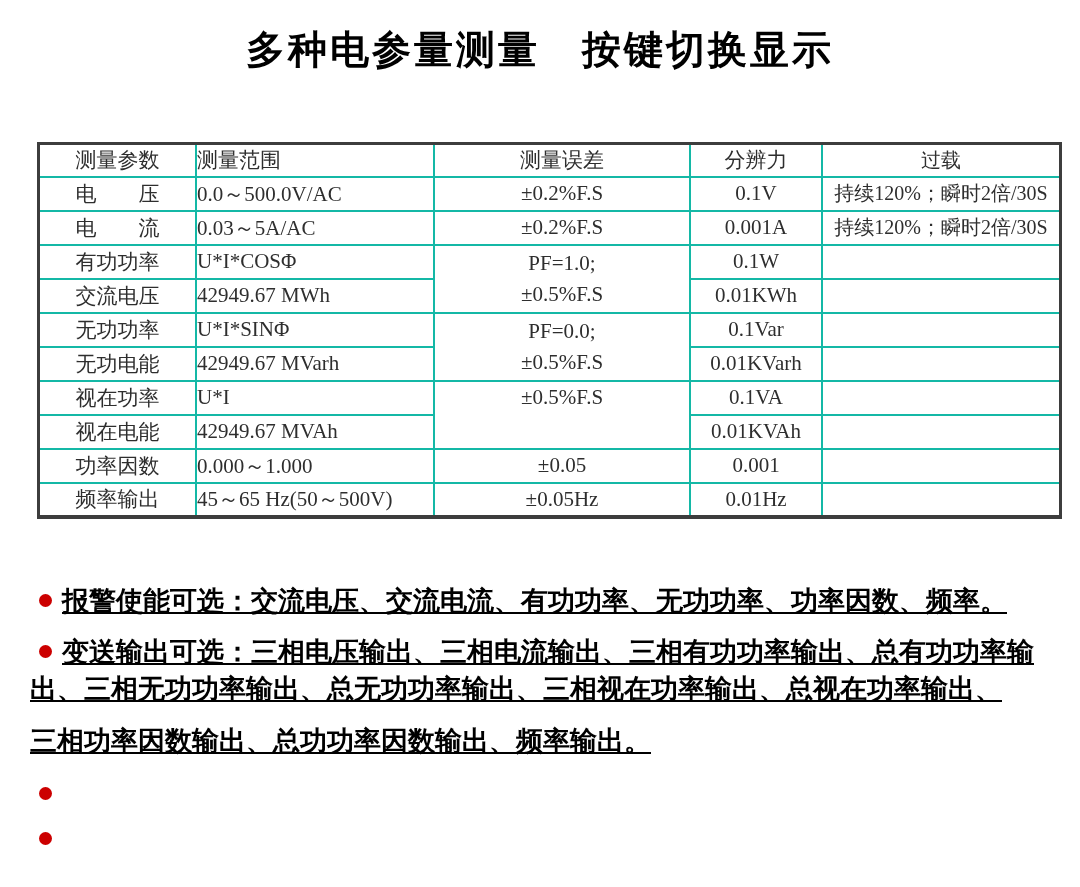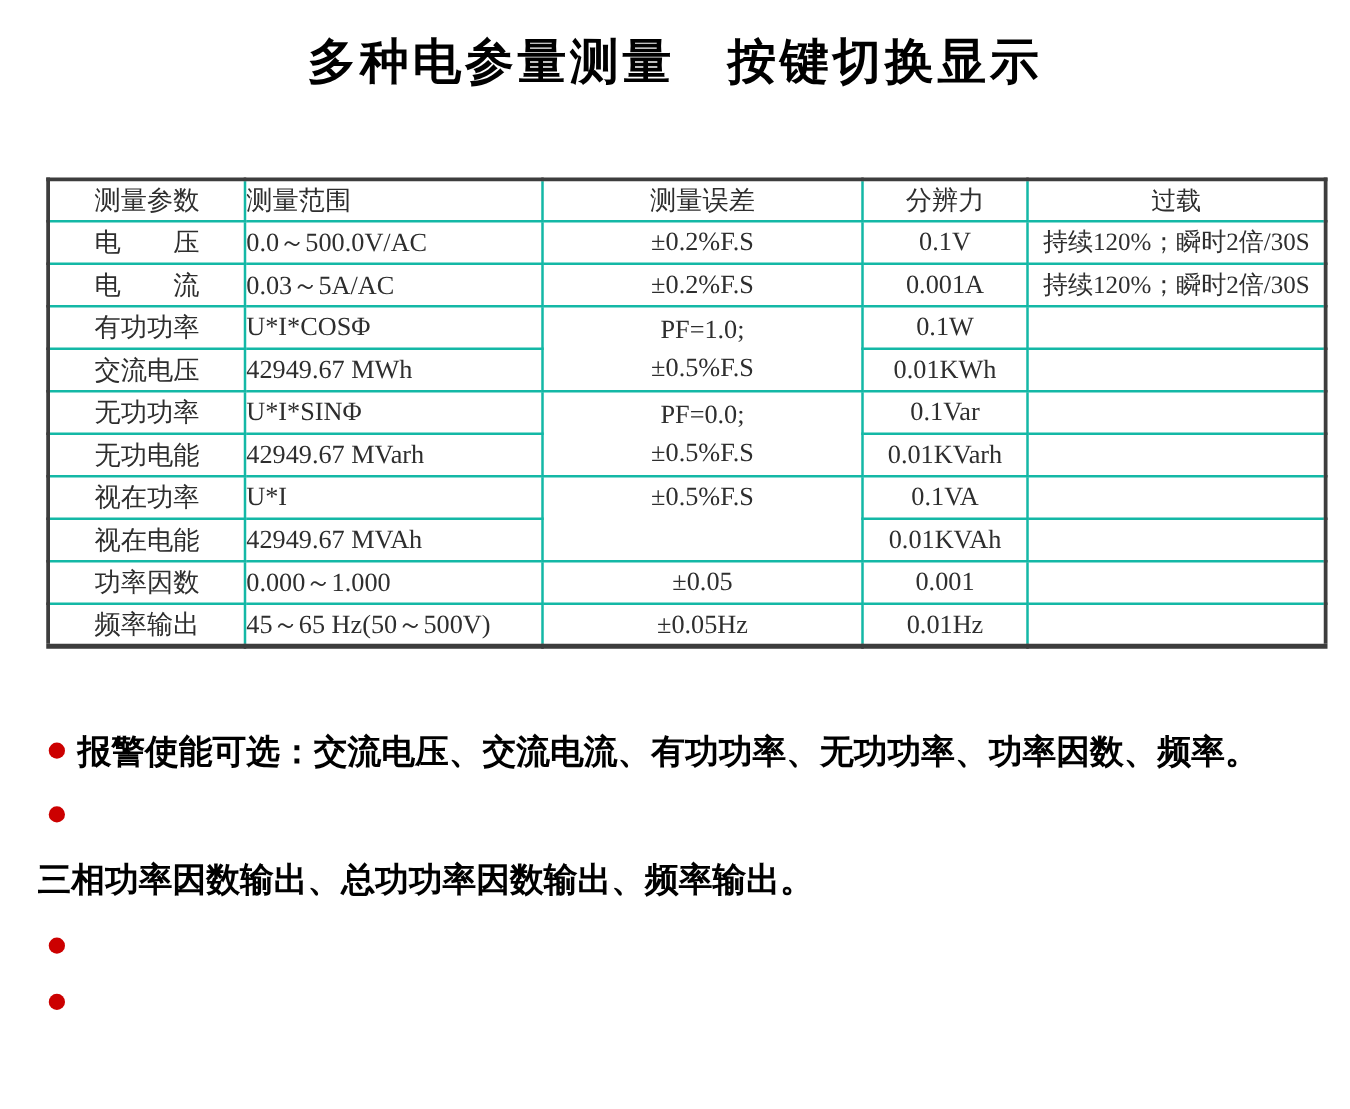--- a/index.html
+++ b/index.html
@@ -51,21 +51,21 @@
 
   .bullets{
     margin:64px 30px 0 30px;
     width:1020px;
     color:#000;
     font-weight:bold;
     font-size:27px;
     line-height:37px;
     font-family:"Liberation Sans",sans-serif;
   }
-  .bullets p{margin:0;}
+  .bullets p{margin:0;text-decoration:underline;}
   .mt14{margin-top:14px !important;}
   .mt15{margin-top:15px !important;}
   .mt16{margin-top:16px !important;}
   .mt8{margin-top:8px !important;}
 
   .dot{
     display:inline-block;
     width:13px;height:13px;
     border-radius:50%;
     background:#cc0000;
@@ -165,19 +165,19 @@
         <td class="c2">45～65 Hz(50～500V)</td>
         <td class="c3">±0.05Hz</td>
         <td class="c4">0.01Hz</td>
         <td class="c5"></td>
       </tr>
     </tbody>
   </table>
 
   <div class="bullets">
     <p><span class="dot"></span><span>报警使能可选：交流电压、交流电流、有功功率、无功功率、功率因数、频率。</span></p>
-    <p class="mt14"><span class="dot"></span></p>
+    <p class="mt14"><span class="dot"></span><span>变送输出可选：三相电压输出、三相电流输出、三相有功功率输出、总有功功率输出、三相无功功率输出、总无功功率输出、三相视在功率输出、总视在功率输出、</span></p>
     <p class="mt15"><span>三相功率因数输出、总功功率因数输出、频率输出。</span></p>
     <p class="mt16"><span class="dot"></span></p>
     <p class="mt8"><span class="dot"></span></p>
   </div>
 
 </div>
 
 </body></html>

